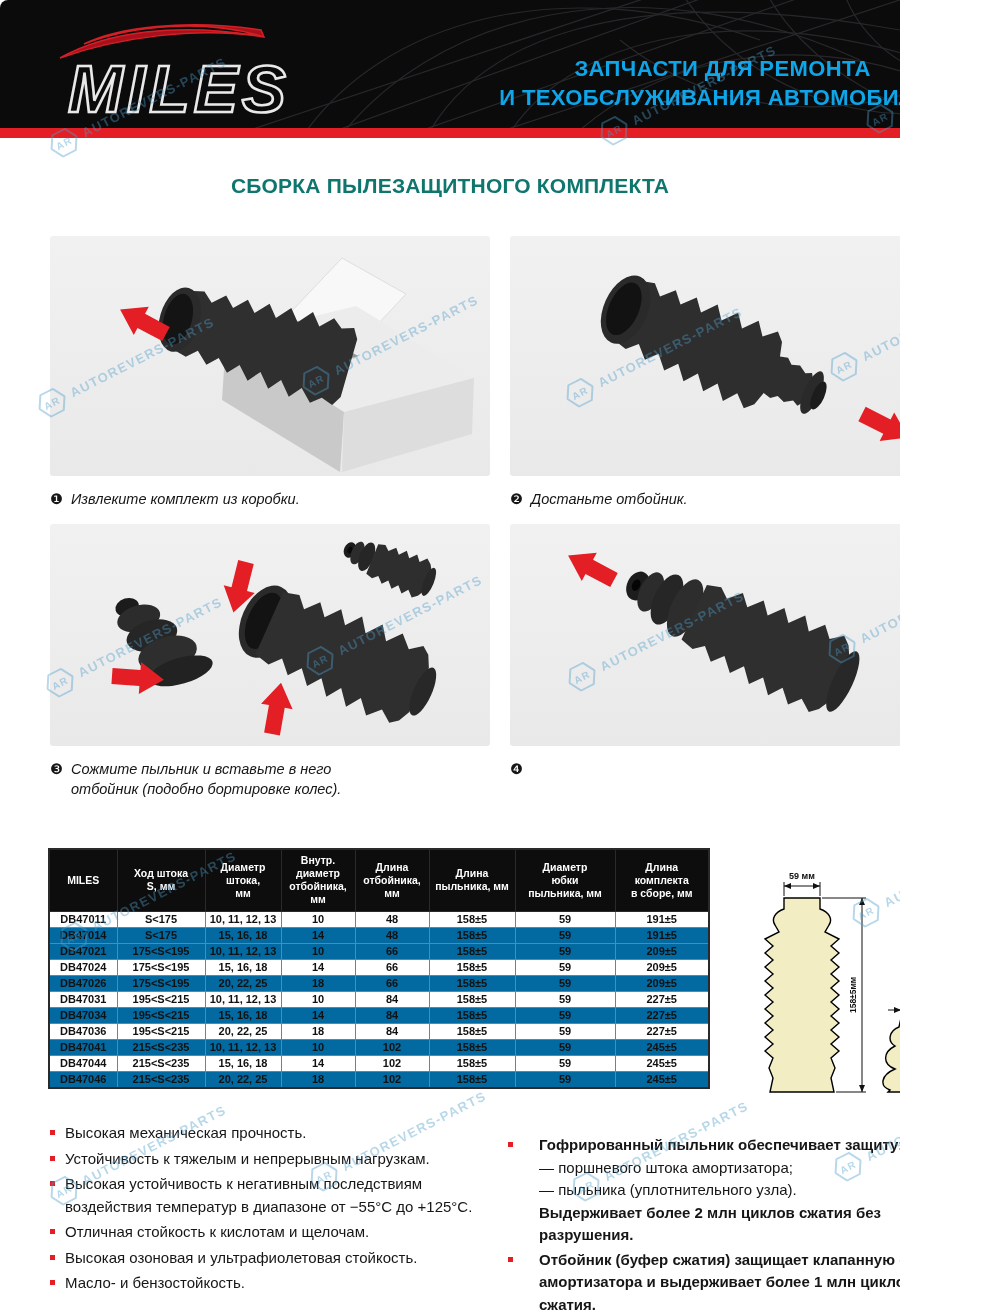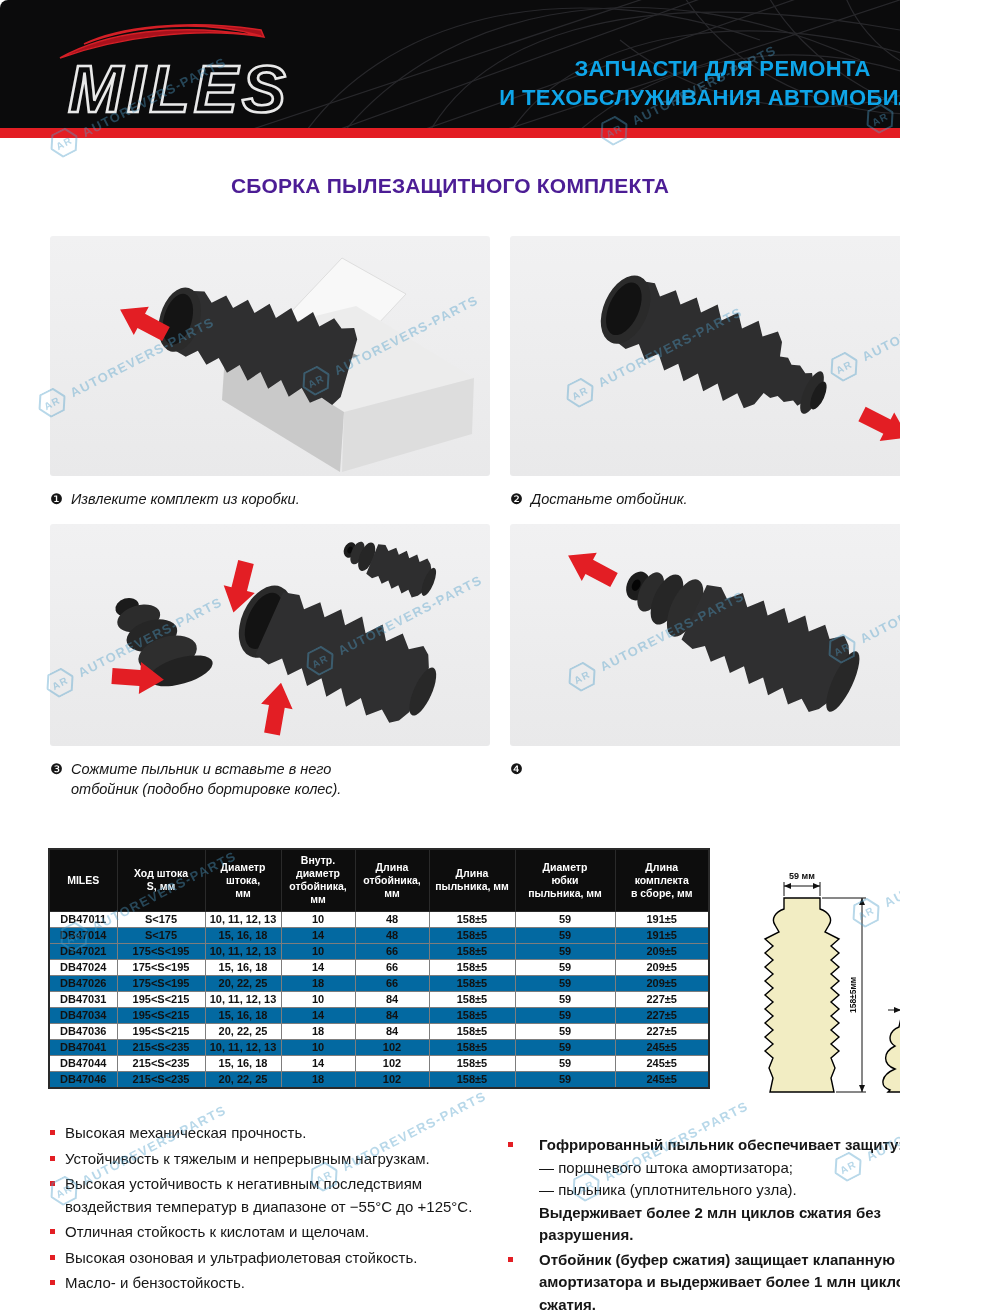--- a/index.html
+++ b/index.html
@@ -10,21 +10,21 @@
   .header{position:absolute;left:0;top:0;width:988px;height:128px;background:#0b0b0c;
           border-radius:8px 8px 0 0;overflow:hidden;}
   .header .mesh{position:absolute;left:0;top:0;}
   .header-redline{position:absolute;left:0;top:128px;width:988px;height:10px;background:#e31e24;}
   .logo-wrap{position:absolute;left:46px;top:10px;}
   .tagline{position:absolute;right:42px;top:54px;text-align:center;color:#0ea5e9;
            font-weight:bold;font-size:22px;line-height:1.32;letter-spacing:.4px;}
 
   
   .title{position:absolute;left:0;top:174px;width:100%;text-align:center;
-         font-size:21px;font-weight:bold;letter-spacing:.2px;color:#4c1d95;}
+         font-size:21px;font-weight:bold;letter-spacing:.2px;color:#0f766e;}
 
   
   .photo{position:absolute;background:linear-gradient(180deg,#f1f1f2 0%,#e9e9ea 100%);
          border-radius:3px;overflow:hidden;}
   #photo1{left:50px;top:236px;width:440px;height:240px;}
   #photo2{left:510px;top:236px;width:440px;height:240px;}
   #photo3{left:50px;top:524px;width:440px;height:222px;}
   #photo4{left:510px;top:524px;width:440px;height:222px;}
 
   

